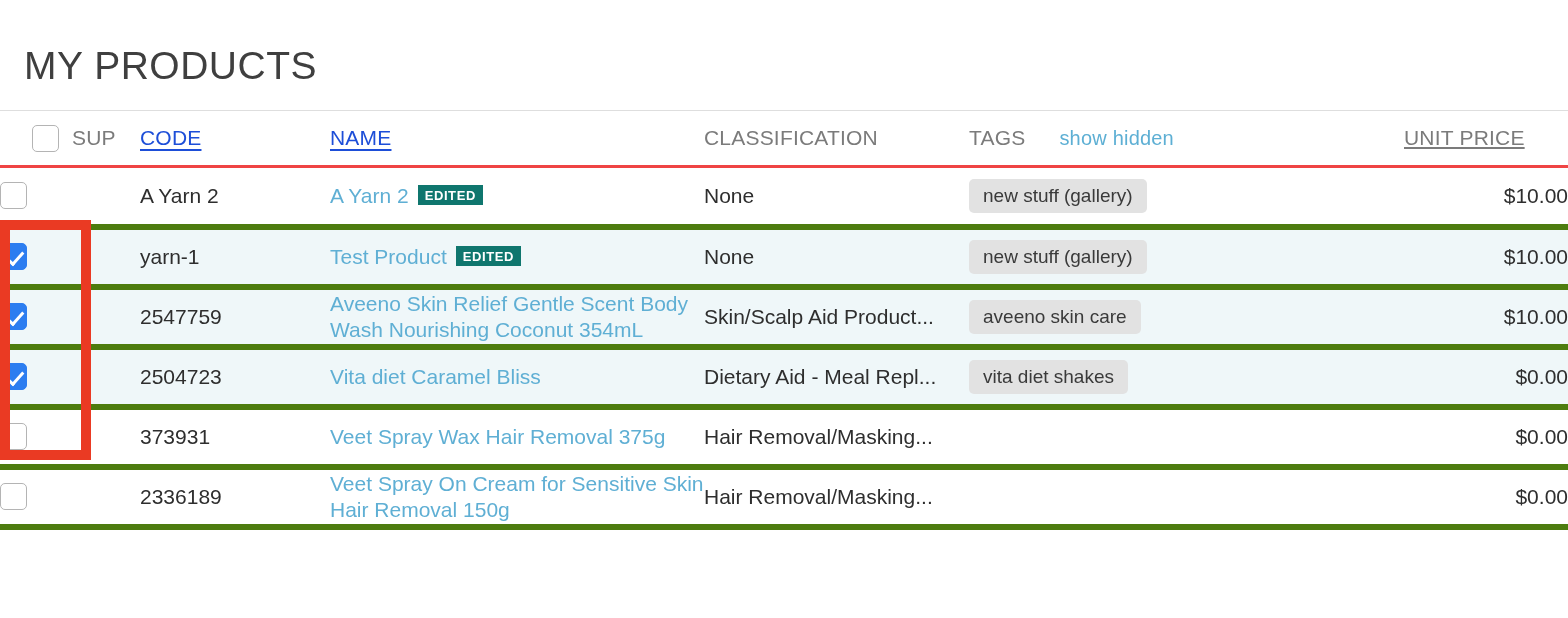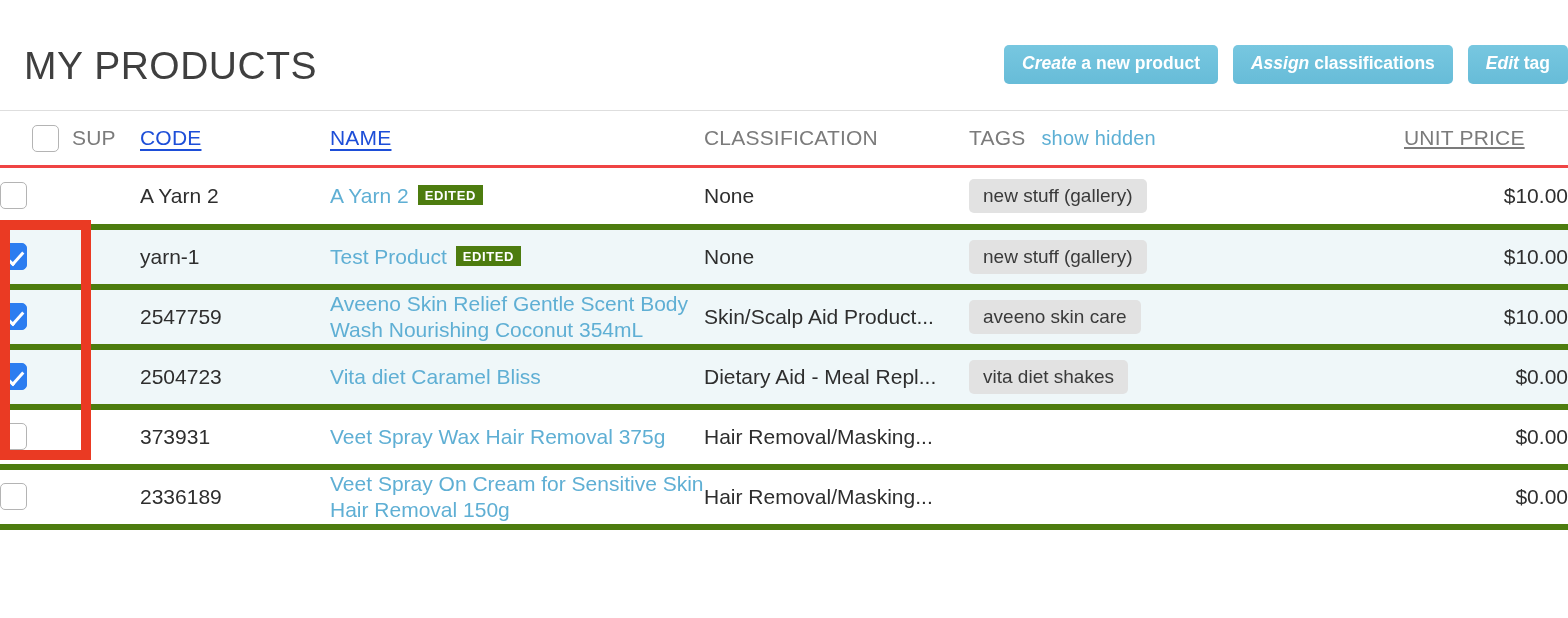--- a/index.html
+++ b/index.html
@@ -97,21 +97,21 @@
   th.col-class,
   th.col-tags { padding-left: 0 !important; }
   th.col-price { text-align: right; padding-right: 18px !important; }
 
   .sortable-head {
     text-decoration: underline;
     text-underline-offset: 4px;
     color: #1d4ed8;
     cursor: pointer;
   }
-  .tags-head-wrap { display: flex; align-items: baseline; gap: 16px; }
+  .tags-head-wrap { display: flex; align-items: baseline; gap: 34px; }
   .show-hidden {
     color: #5dafd4;
     font-size: 20px;
     cursor: pointer;
     white-space: nowrap;
   }
 
   .products-table tbody td {
     border-bottom: 6px solid #4d7c0f;
     font-size: 21px;
@@ -136,21 +136,21 @@
     line-height: 26px;
   }
   .name-link {
     color: #5fafd4;
     font-size: 21px;
     cursor: pointer;
     text-decoration: none;
   }
   .badge-edited {
     display: inline-block;
-    background: #4d7c0f;
+    background: #0f766e;
     color: #ffffff;
     font-size: 13px;
     font-weight: 700;
     letter-spacing: 0.6px;
     padding: 4px 7px 3px 7px;
     margin-left: 9px;
     vertical-align: 3px;
     line-height: 1;
   }
 
@@ -207,25 +207,20 @@
     z-index: 5;
   }
 </style>
 </head>
 <body>
 
 <div id="app">
 
   <div class="page-header">
     <div class="page-title">MY PRODUCTS</div>
-    <div class="header-actions">
-        <button class="btn"><span class="lead">Create</span><span> a new product</span></button>
-        <button class="btn"><span class="lead">Assign</span><span> classifications</span></button>
-        <button class="btn"><span class="lead">Edit</span><span> tag</span></button>
-      </div>
   </div>
 
   <table class="products-table">
     <colgroup>
       <col class="col-check">
         <col class="col-sup">
         <col class="col-code">
       <col class="col-name">
         <col class="col-class">
         <col class="col-tags">

